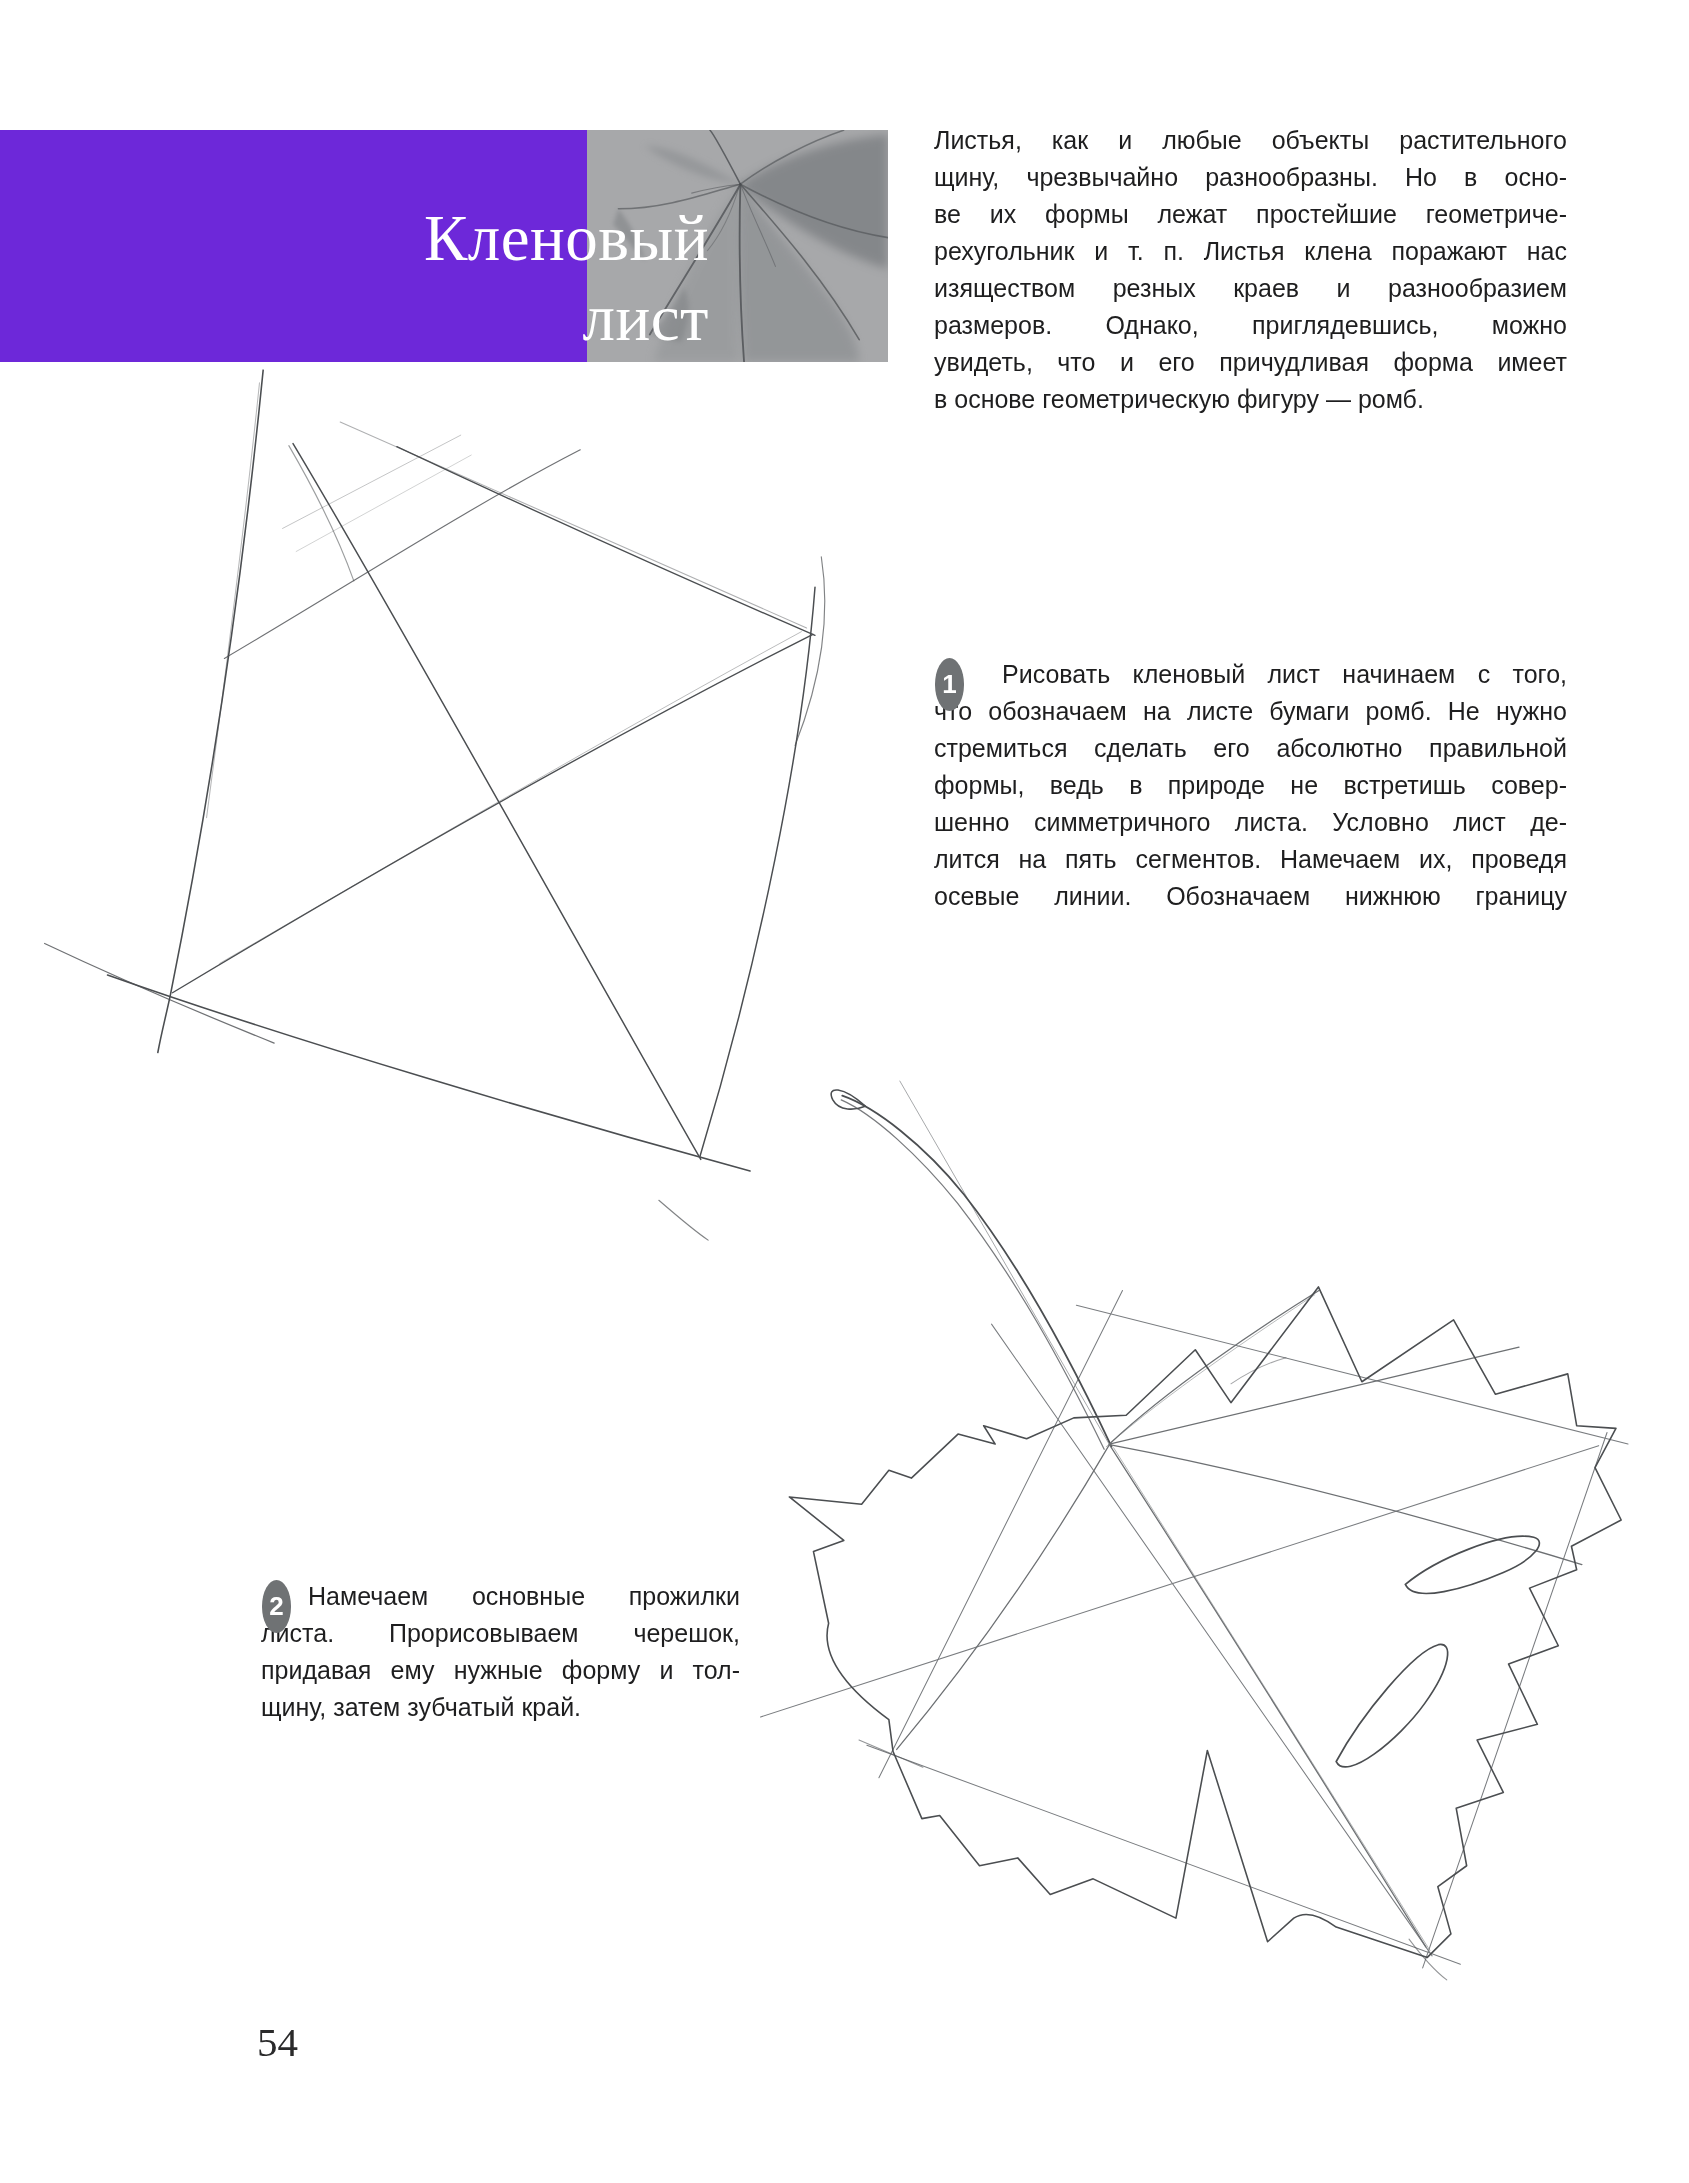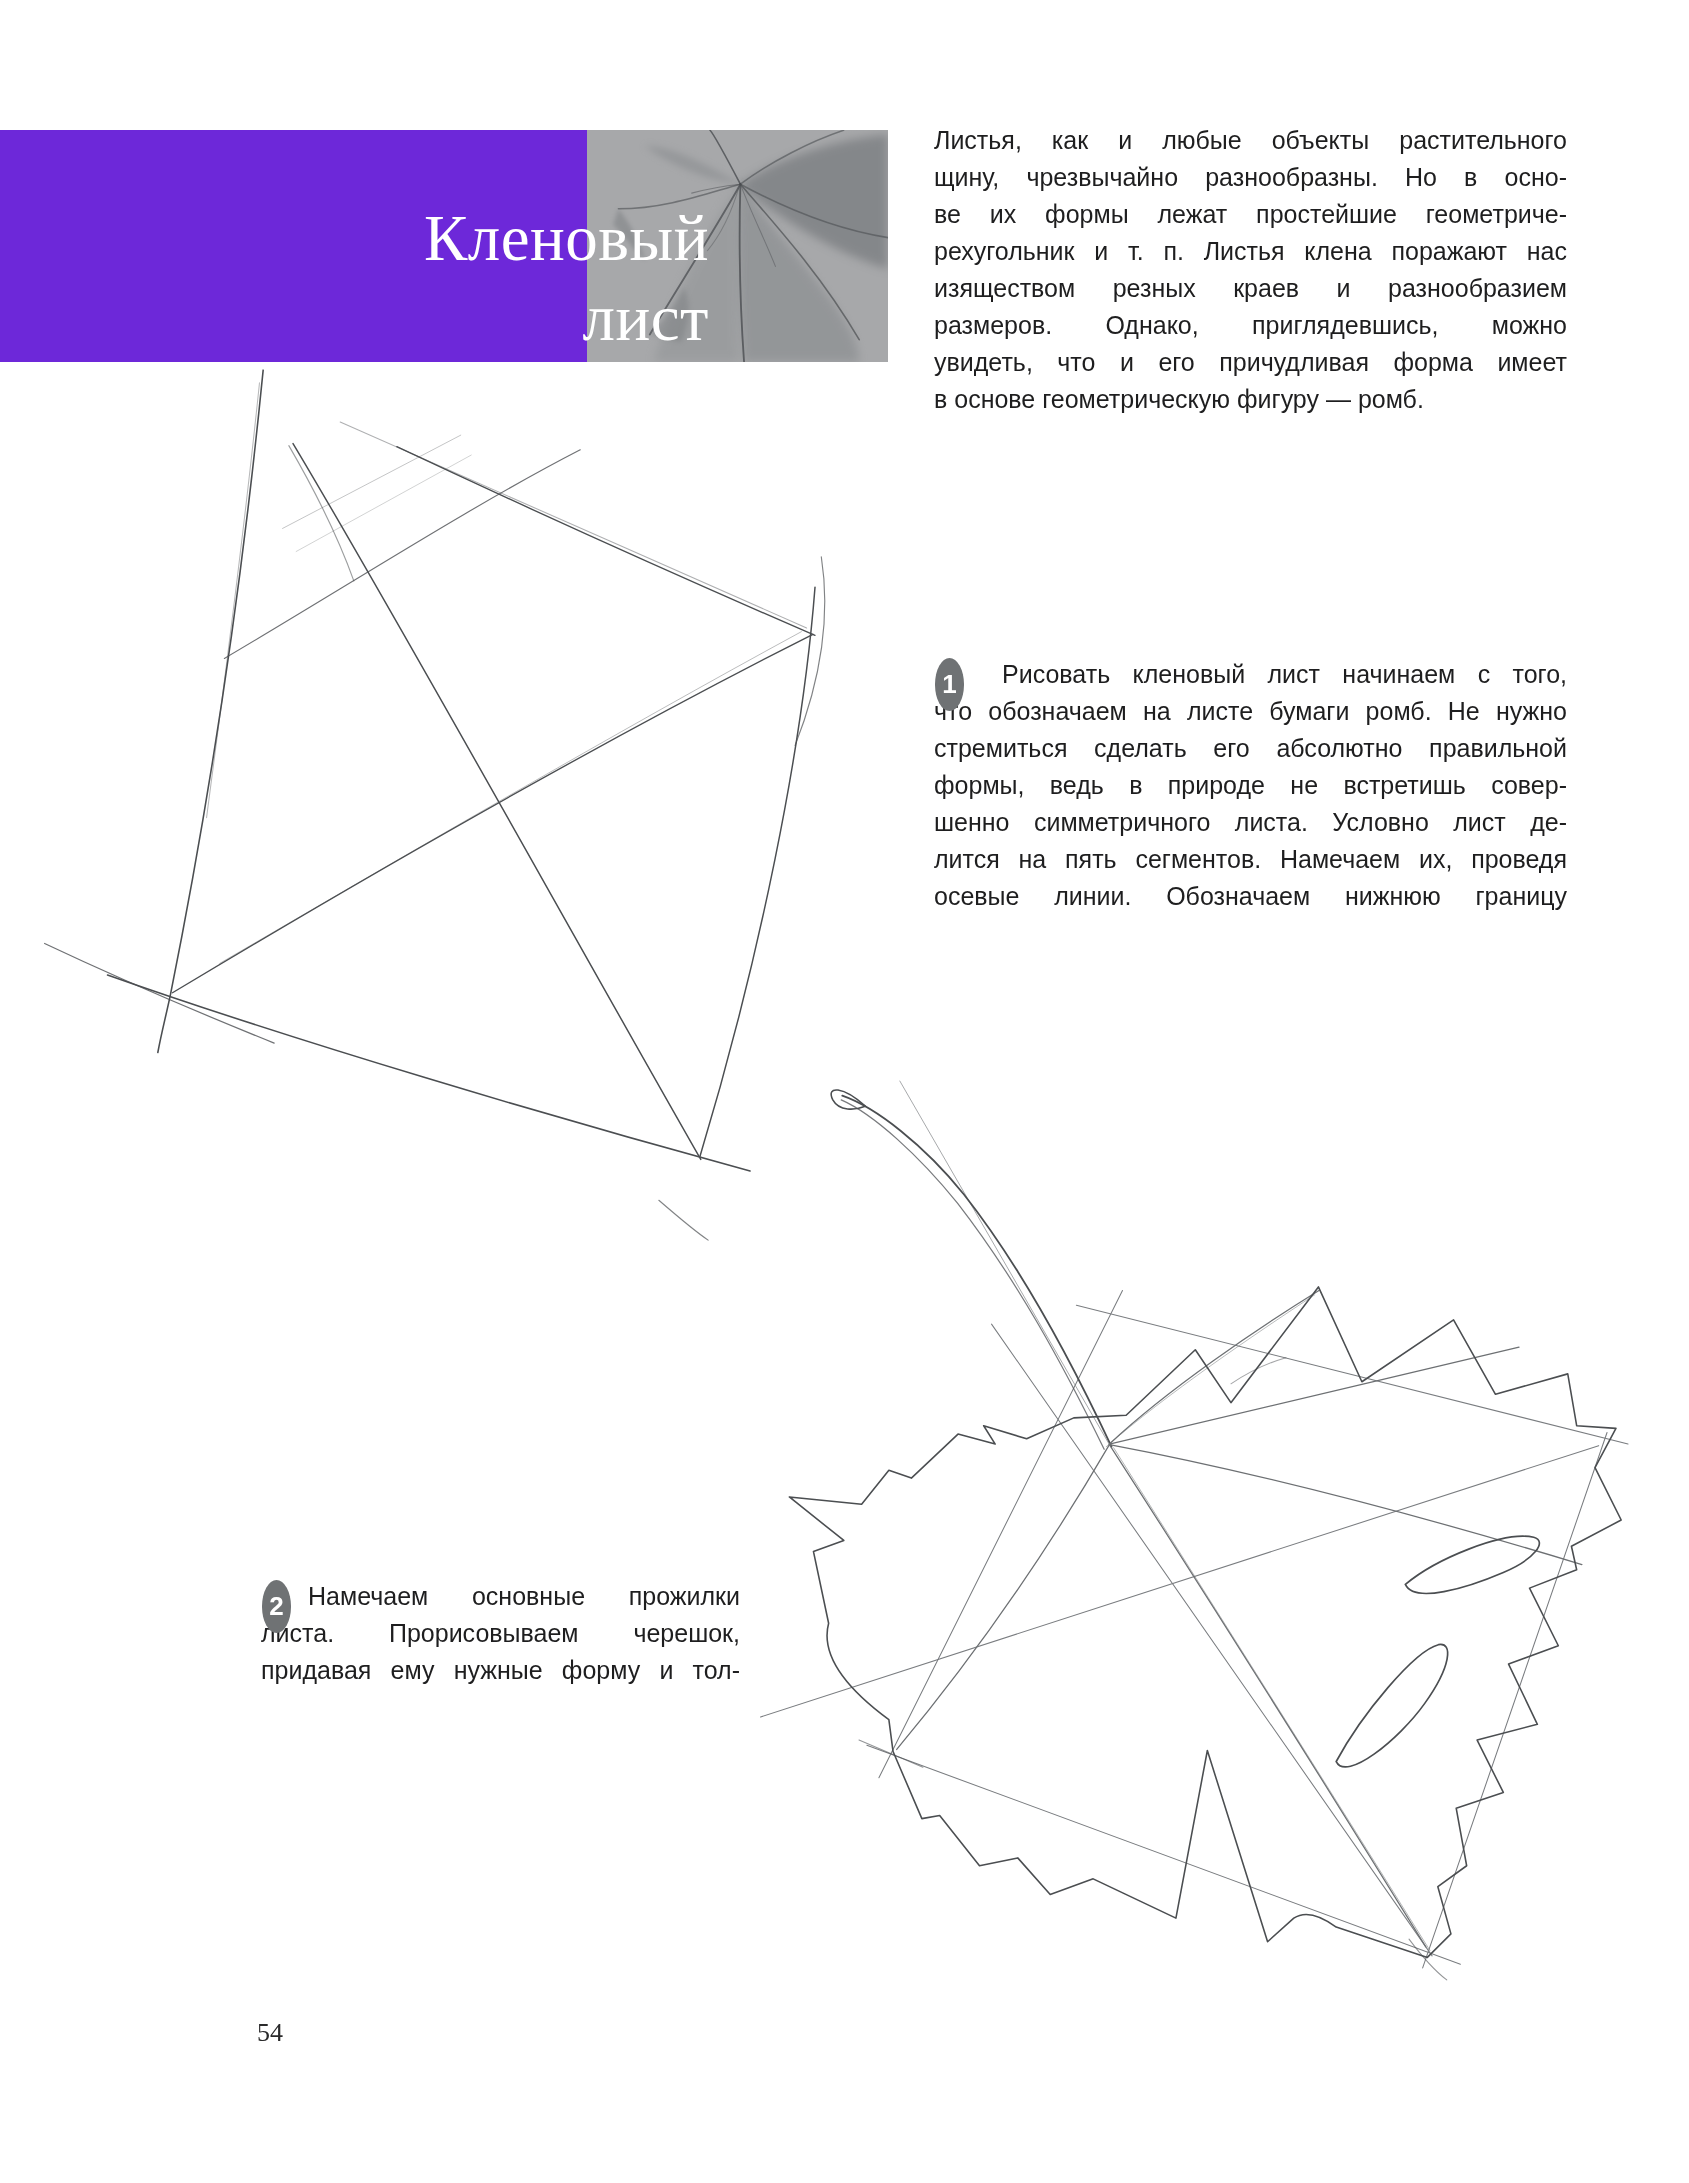--- a/index.html
+++ b/index.html
@@ -44,21 +44,21 @@
     position:absolute;left:1px;top:2.1px;
     width:29px;height:53px;border-radius:50%;
     background:#6f7274;color:#ffffff;
     display:flex;align-items:center;justify-content:center;
     font-size:26px;font-weight:bold;
   }
   
   .page-number{
     position:absolute;left:257px;top:2018px;
     font-family:"Liberation Serif",serif;
-    font-size:26px;color:#2a2a2b;
+    font-size:41px;color:#2a2a2b;
   }
   
   .sketch{position:absolute;pointer-events:none;}
   #rhombus-sketch{left:31px;top:346px;}
   #leaf-sketch{left:749px;top:1059px;}
   .pencil{stroke:#4b4e51;fill:none;stroke-linecap:round;}
   .pencil-light{stroke:#6d7073;fill:none;stroke-linecap:round;}
   .construct{stroke:#7a7d80;fill:none;stroke-linecap:round;}
 </style>
 </head>
@@ -120,20 +120,21 @@
   </div>
 
   <div class="lines-block step step2">
     <div class="badge">
       <span>2</span>
     </div>
     <div>
         <div class="tl">Намечаем основные прожилки</div>
         <div class="tl">листа. Прорисовываем черешок,</div>
         <div class="tl">придавая ему нужные форму и тол-</div>
+        <div class="tl last">щину, затем зубчатый край.</div>
       </div>
   </div>
 
   <svg id="rhombus-sketch" class="sketch" width="849" height="912" viewBox="60 660 1620 1740">
     <path class="pencil" stroke-width="3" d="M503,706 C465,1090 408,1490 326,1898 C317,1940 308,1975 302,2008"></path>
     <path class="pencil" stroke-width="2" opacity="0.4" d="M496,730 C462,1060 425,1330 395,1560"></path>
     <path class="pencil" stroke-width="2.6" d="M758,852 C1020,975 1320,1110 1556,1212"></path>
     <path class="pencil" stroke-width="2" opacity="0.45" d="M650,805 C900,915 1250,1070 1540,1198"></path>
     <path class="pencil" stroke-width="2.2" opacity="0.8" d="M429,1256 C660,1120 900,965 1108,858"></path>
     <path class="pencil" stroke-width="2.8" d="M560,846 C760,1180 1080,1760 1338,2212"></path>

